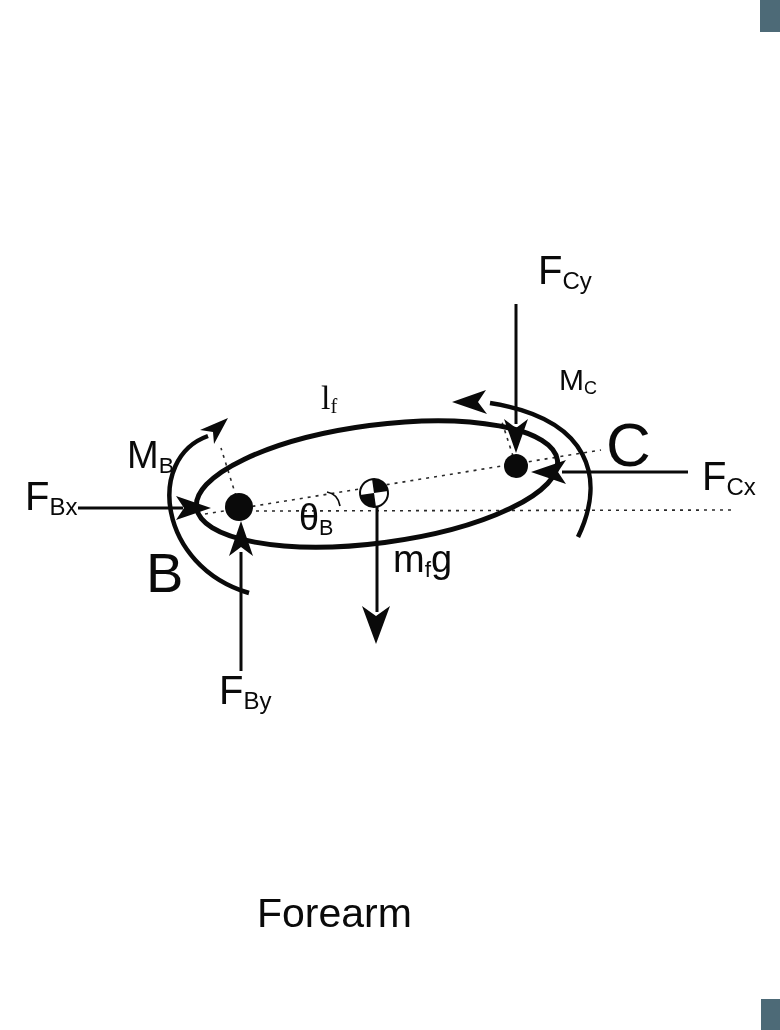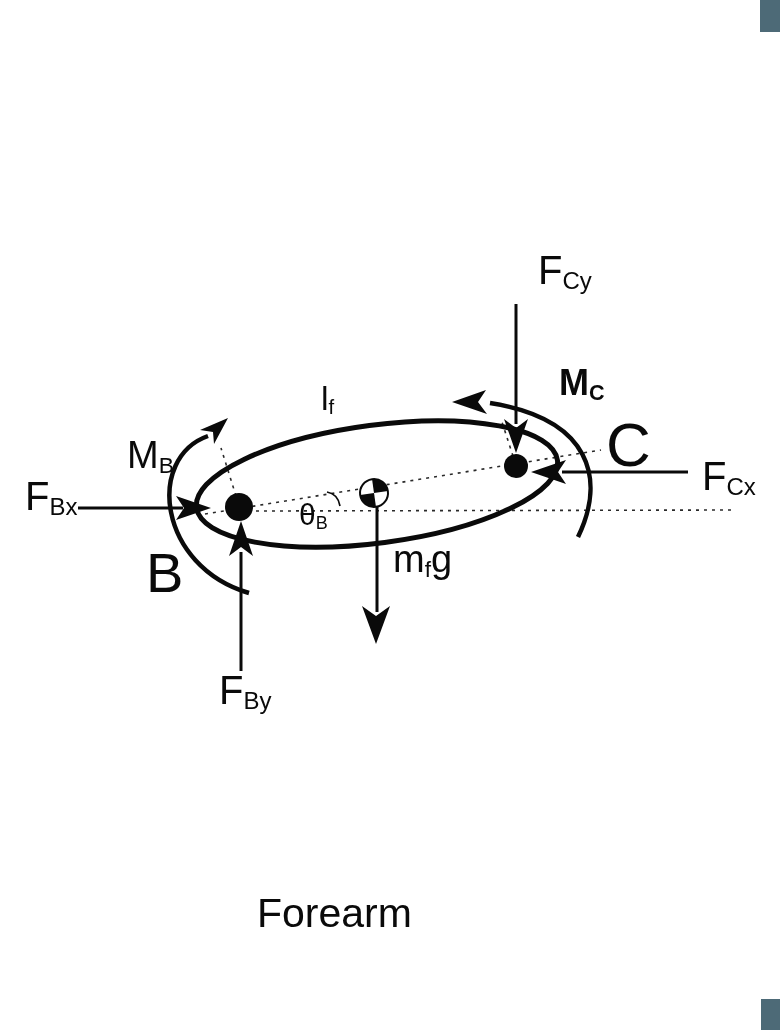--- a/index.html
+++ b/index.html
@@ -13,23 +13,23 @@
     overflow: hidden;
   }
   .diagram-svg { position: absolute; left: 0; top: 0; width: 780px; height: 1030px; }
   .corner { position: absolute; background: var(--accent, #4d6a77); }
   .corner-top { right: 0; top: 0; width: 20px; height: 32px; }
   .corner-bottom { right: 0; top: 999px; width: 19px; height: 31px; }
   .lbl { position: absolute; line-height: 1; white-space: nowrap; letter-spacing: 0; }
   .lbl .sub { font-size: 0.60em; vertical-align: -0.22em; }
   .fs-force { font-size: 40px; }
   .fs-mb { font-size: 38px; }
-  .fs-mc { font-size: 36px; font-weight: bold; }
+  .fs-mc { font-size: 30px; }
   .fs-lf { font-size: 34px; }
-  .fs-theta { font-size: 30px; }
+  .fs-theta { font-size: 36px; }
   .fs-mg { font-size: 38px; }
   .fs-jointB { font-size: 56px; }
   .fs-jointC { font-size: 62px; }
   .caption { position: absolute; left: 257px; top: 893px; font-size: 41px; line-height: 1; }
   .ink-stroke { stroke: var(--ink, #0a0a0a); }
   .ink-fill { fill: var(--ink, #0a0a0a); }
 </style>
 </head>
 <body>
 
@@ -103,21 +103,21 @@
   <div class="lbl fs-force" style="left:702px; top:456px;"><span>F</span><span class="sub">Cx</span></div>
 
   <div class="lbl fs-force" style="left:494px; top:250px;margin-left:44px;"><span>F</span><span class="sub">Cy</span></div>
 
   <div class="lbl fs-mg" style="left:393px; top:540px;"><span>m</span><span class="sub">f</span><span>g</span></div>
 
   <div class="lbl fs-mb" style="left:127px; top:436px;"><span>M</span><span class="sub">B</span></div>
 
   <div class="lbl fs-mc" style="left:559px; top:365px;"><span>M</span><span class="sub">C</span></div>
 
-  <div class="lbl fs-lf" style="left:321px; top:381px;"><span>l</span><span class="sub">f</span></div>
+  <div class="lbl fs-lf" style="left:321px; top:381px;font-family:Liberation Serif, serif;"><span>l</span><span class="sub">f</span></div>
 
   <div class="lbl fs-theta" style="left:299px; top:500px;"><span>θ</span><span class="sub">B</span></div>
 
   <div class="lbl fs-jointB" style="left:146px; top:545px;"><span>B</span></div>
 
   <div class="lbl fs-jointC" style="left:606px; top:414px;"><span>C</span></div>
 
   <div class="caption">Forearm</div>
 
 </div>

